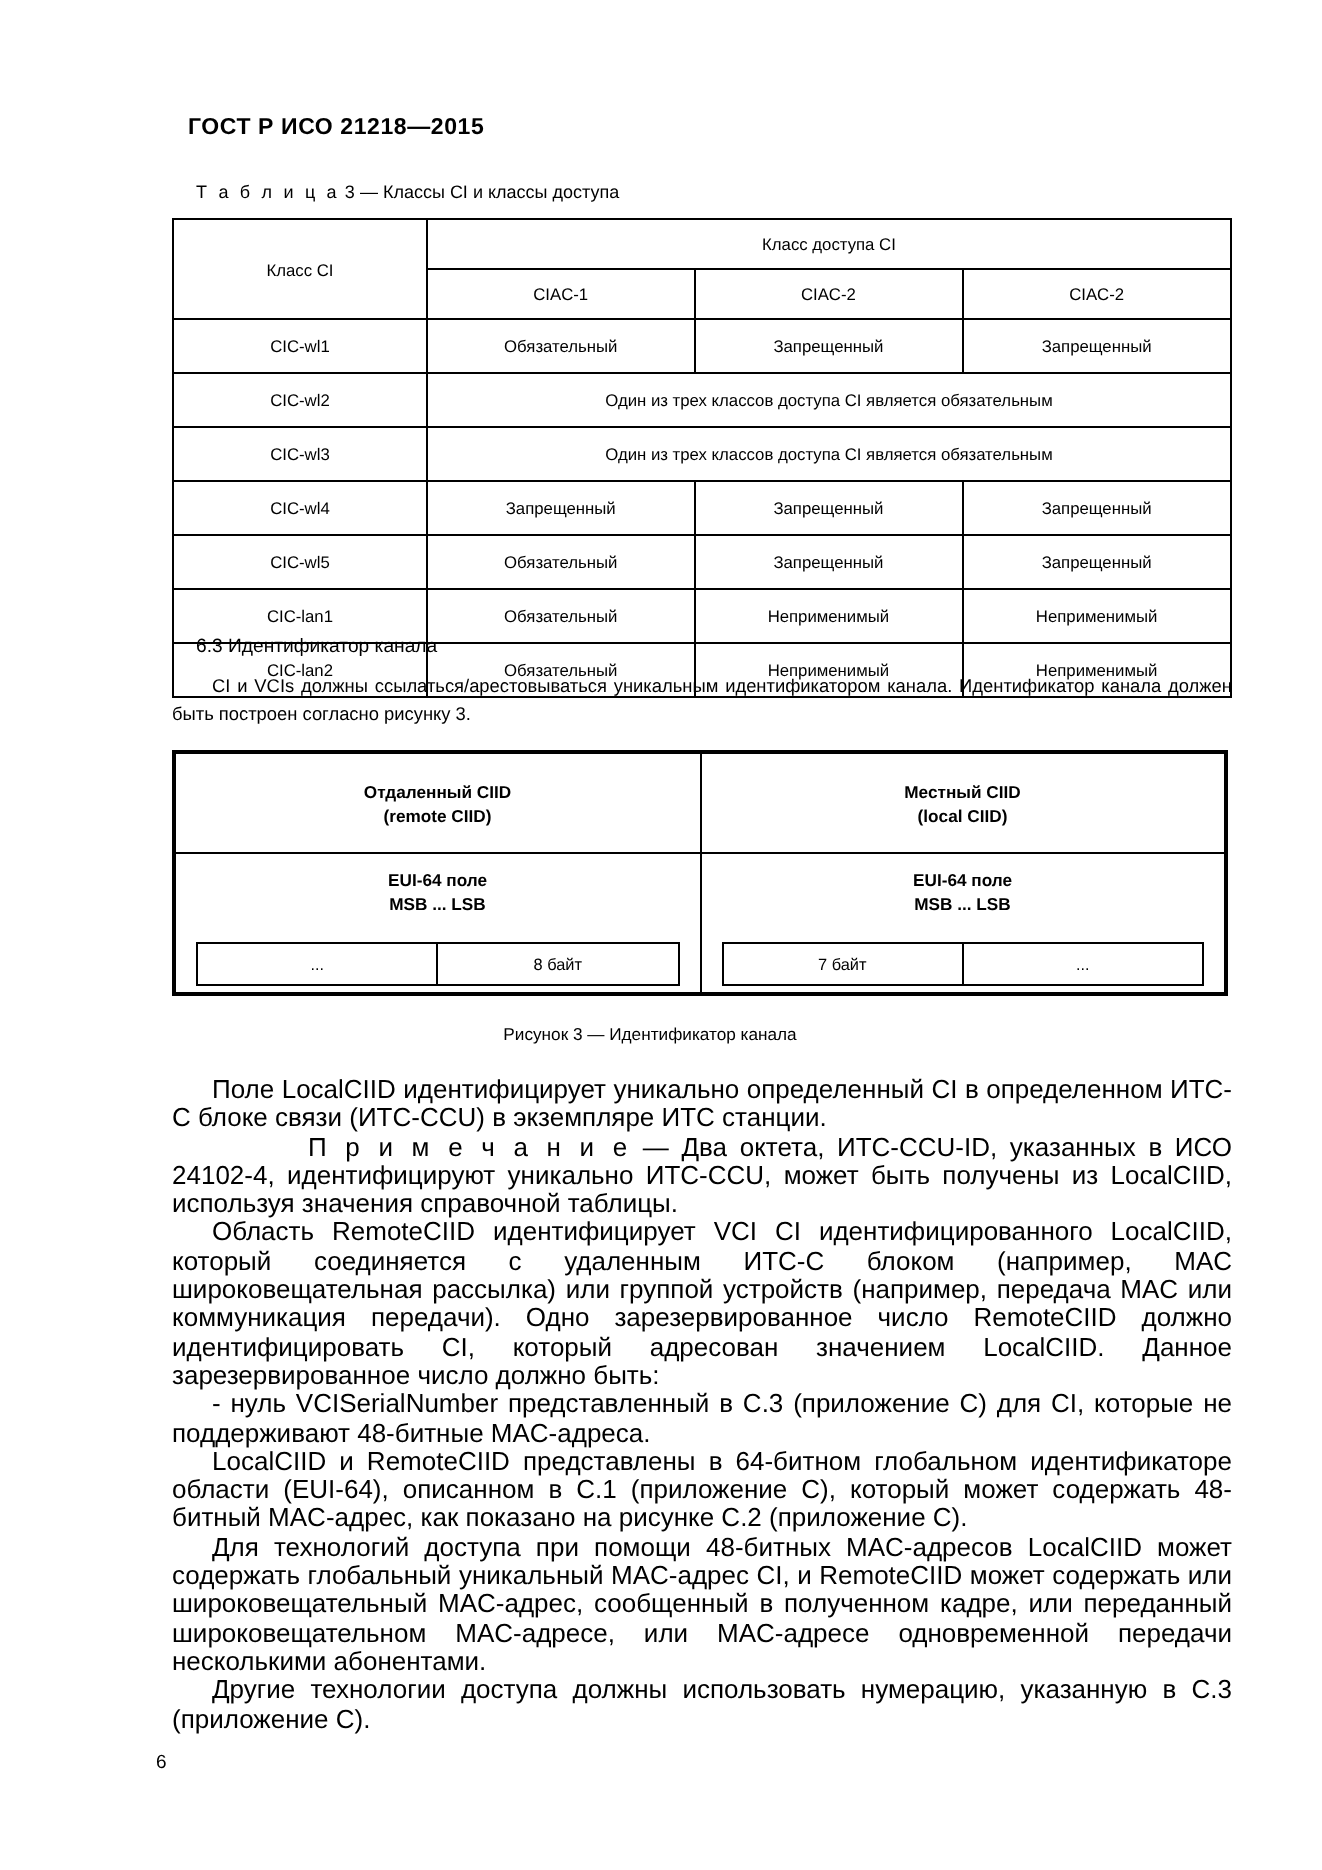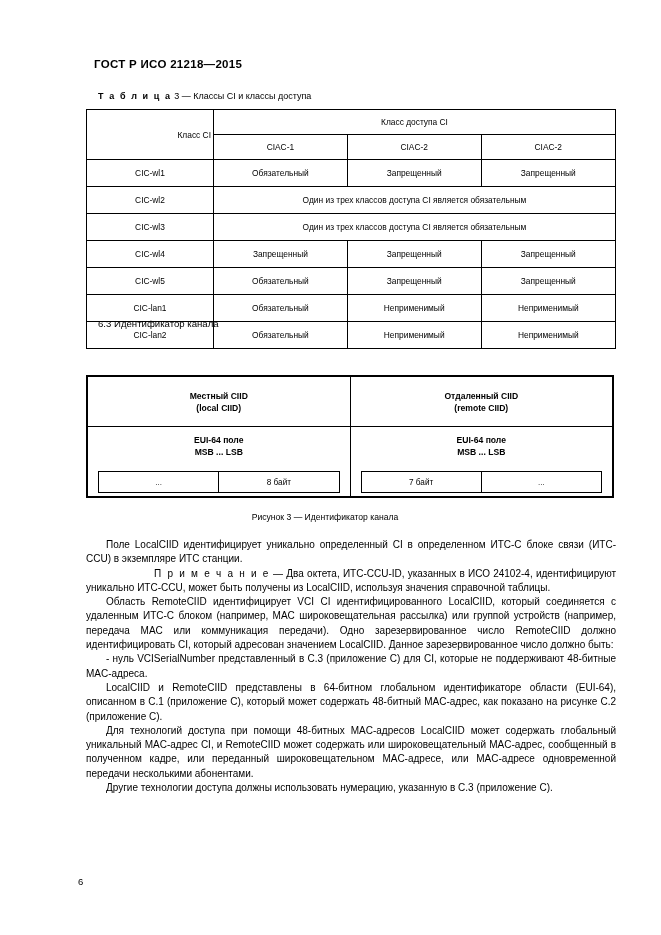--- a/index.html
+++ b/index.html
@@ -32,21 +32,20 @@
     margin-left: 16px;
   }
   .table-caption {
     position: absolute;
     left: 98px;
     top: 91px;
     font-size: 9px;
   }
   .table-caption .sp {
     letter-spacing: 1.6px;
-    font-weight: bold;
   }
 
   
   table.t3 {
     position: absolute;
     left: 86px;
     top: 109px;
     width: 530px;
     border-collapse: collapse;
     font-size: 8.4px;
@@ -54,21 +53,20 @@
   }
   table.t3 td {
     border: 1px solid #000;
     text-align: center;
     vertical-align: middle;
     padding: 3px 2px;
     height: 18px;
   }
   table.t3 td.hdr-tall {
     height: 36px;
-    text-align: right;
   }
   table.t3 td.row {
     height: 20px;
   }
 
   
   .sec-head {
     position: absolute;
     left: 98px;
     top: 318px;
@@ -180,21 +178,21 @@
     text-align: center;
     font-size: 8.6px;
   }
 
   
   .body-text {
     position: absolute;
     left: 86px;
     top: 538px;
     width: 530px;
-    font-size: 10px;
+    font-size: 13px;
     line-height: 14.3px;
     text-align: justify;
   }
   .body-text p {
     margin: 0 0 0 0;
     text-indent: 20px;
   }
   .body-text p.note {
     text-indent: 20px;
   }
@@ -280,27 +278,28 @@
         <td class="row">CIC-lan2</td>
         <td class="row">Обязательный</td>
         <td class="row">Неприменимый</td>
         <td class="row">Неприменимый</td>
       </tr>
     </tbody>
   </table>
 
   <div class="sec-head">6.3  Идентификатор канала</div>
 
+  <div class="para p1">CI и VCIs должны ссылаться/арестовываться уникальным идентификатором канала. Идентификатор канала должен быть построен согласно рисунку 3.</div>
 
   <div class="fig">
     <div class="fig-row1">
+      <div style="white-space:pre-line;">Отдаленный CIID
+(remote CIID)</div>
       <div style="white-space:pre-line;">Местный CIID
 (local CIID)</div>
-      <div style="white-space:pre-line;">Отдаленный CIID
-(remote CIID)</div>
     </div>
     <div class="fig-row2">
       <div class="fig-cell left-cell">
         <div class="fig-eui" style="white-space:pre-line;">EUI-64 поле
 MSB ... LSB</div>
         <div class="fig-sub">
           <div class="dots">...</div>
           <div>8 байт</div>
         </div>
       </div>

